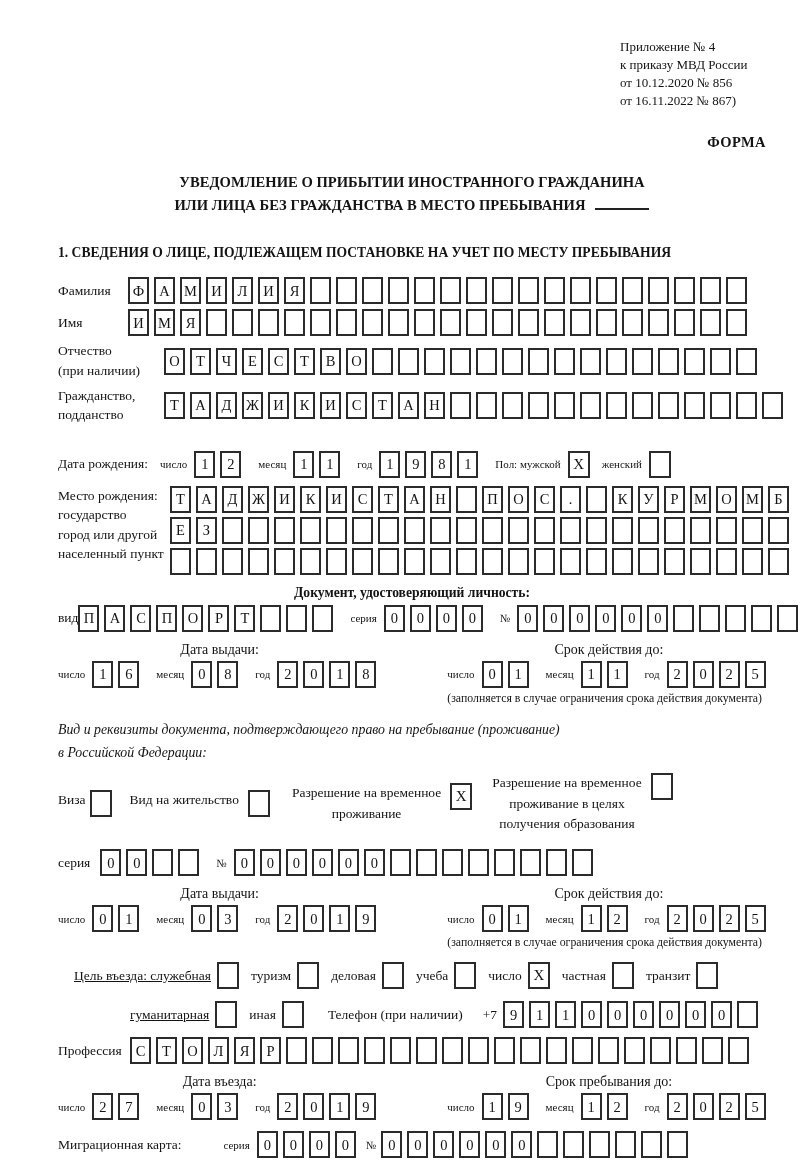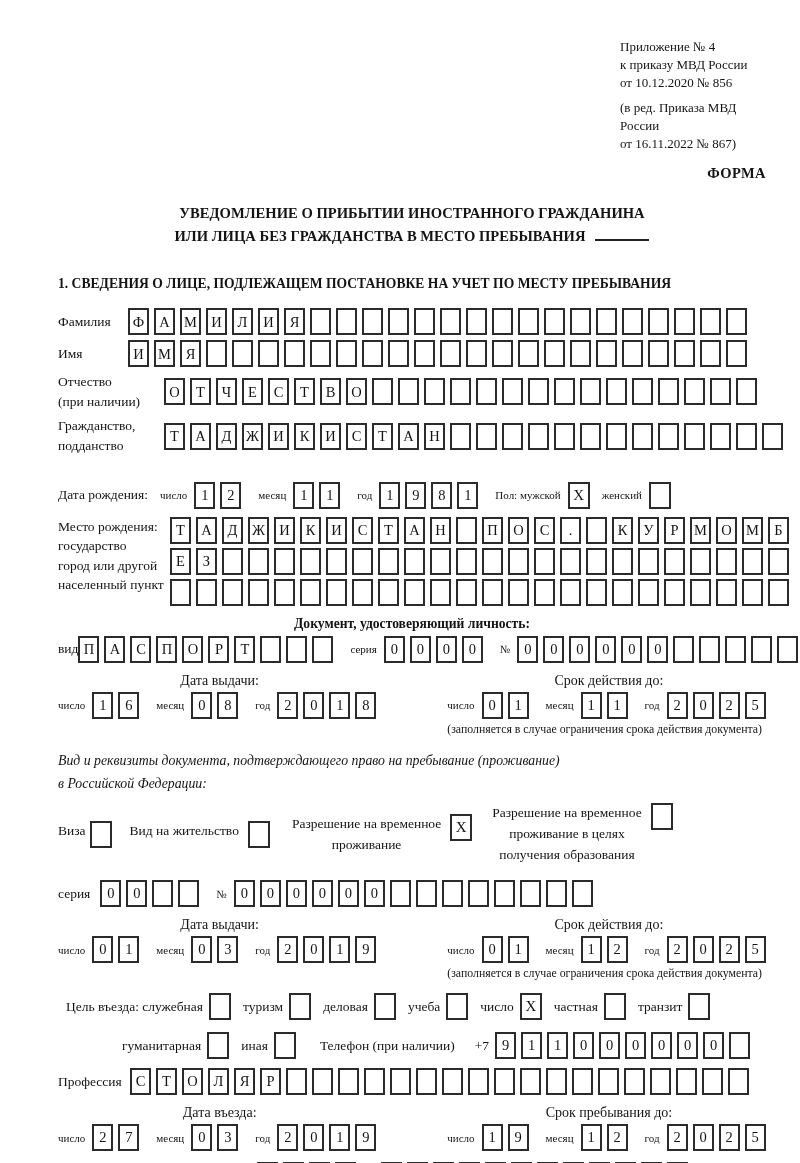--- a/index.html
+++ b/index.html
@@ -6,21 +6,21 @@
   body {
     width:800px; min-height:1163px;
     font-family:"Liberation Serif", serif;
     color:#141414;
   }
   .page { padding:38px 34px 24px 58px; }
 
   
   .appendix { margin-left:562px; font-size:13px; line-height:1.38; }
   .appendix .ed { margin-top:7px; }
-  .forma { text-align:right; font-weight:bold; font-size:14.5px; margin-top:12px; letter-spacing:.4px; }
+  .forma { text-align:right; font-weight:bold; font-size:14.5px; margin-top:24px; letter-spacing:.4px; }
 
   .title { text-align:center; font-weight:bold; font-size:14.6px; line-height:1.6; margin-top:20px; }
   .title-underline { display:inline-block; width:54px; border-bottom:2.2px solid #222; height:12px; margin-left:10px; }
 
   .section-heading { font-weight:bold; font-size:13.6px; margin-top:28px; }
 
   .row { display:flex; align-items:center; margin-top:5px; }
   .row.top { align-items:flex-start; }
   .lbl { font-size:13.5px; line-height:1.45; white-space:pre-line; flex-shrink:0; }
   .w68 { width:70px; } .w104 { width:106px; } .w112 { width:112px; }
@@ -57,32 +57,31 @@
 
   .intro { font-size:13.8px; margin-top:12px; line-height:1.7;font-style:italic; }
 
   .res-options { display:flex; align-items:center; margin-top:8px; font-size:13.5px; }
   .opt { display:flex; align-items:flex-start; }
   .opt .opt-label { white-space:pre-line; text-align:center; line-height:1.55; }
   .opt .checkbox { margin-left:9px; }
 
   .purpose-row { display:flex; align-items:center; font-size:13.5px; margin-top:12px; }
   .purpose-row .plabel { margin:0 6px 0 12px; white-space:nowrap; }
-  .purpose-row .plabel.first { margin-left:8px; }
+  .purpose-row .plabel.first { margin-left:16px;text-decoration:underline; }
 </style>
 </head>
 <body>
 
 <div class="page">
 
   <div class="appendix">
     <div>Приложение № 4</div>
     <div>к приказу МВД России</div>
     <div>от 10.12.2020 № 856</div>
-    <div class="ed">(в ред. Приказа МВД России</div>
     <div>от 16.11.2022 № 867)</div>
   </div>
 
   <div class="forma">ФОРМА</div>
 
   <div class="title">
     <div>УВЕДОМЛЕНИЕ О ПРИБЫТИИ ИНОСТРАННОГО ГРАЖДАНИНА</div>
     <div>
       <span>ИЛИ ЛИЦА БЕЗ ГРАЖДАНСТВА В МЕСТО ПРЕБЫВАНИЯ</span><span class="title-underline"></span>
     </div>

